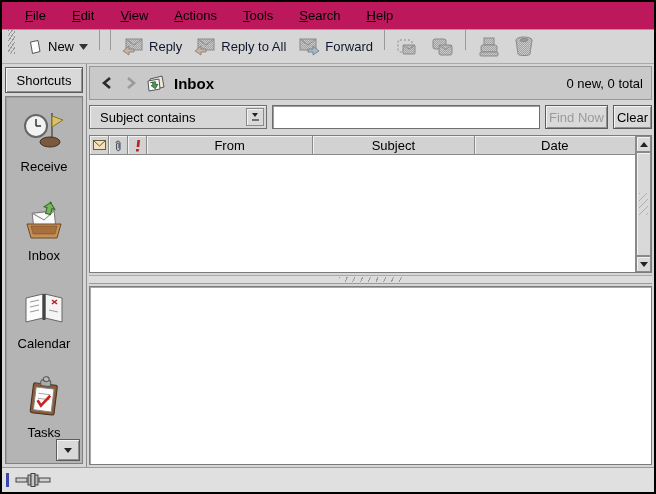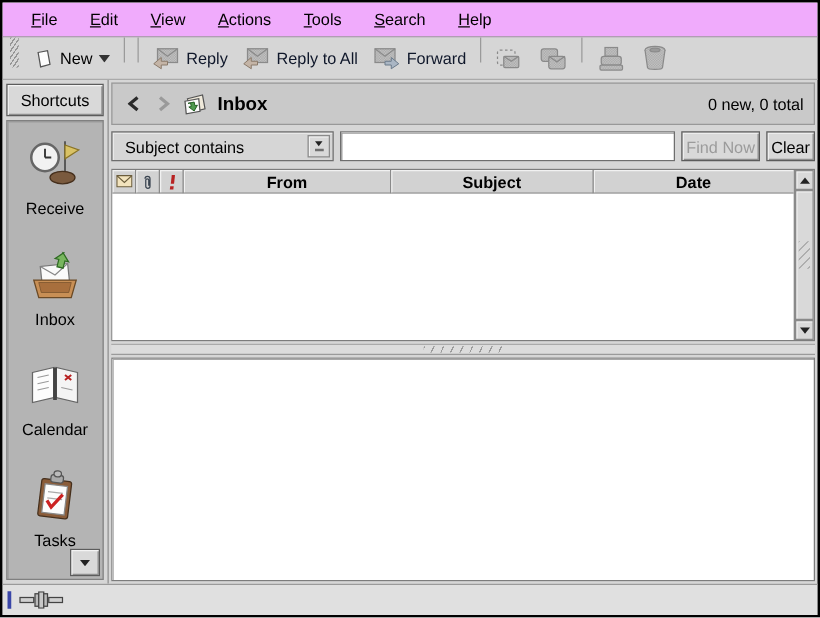--- a/index.html
+++ b/index.html
@@ -3,21 +3,21 @@
 <meta charset="utf-8">
 <style>
   * { margin:0; padding:0; box-sizing:border-box; }
   html,body { width:656px; height:494px; }
   body { font-family:"Liberation Sans", sans-serif; font-size:13px; color:#000; }
   .window { width:656px; height:494px; border:2px solid #000; background:#d6d6d6;
             display:flex; flex-direction:column; overflow:hidden; }
 
   
   .menubar { height:28px; display:flex; align-items:center; padding-left:10px;
-             border-bottom:1px solid #9a9a9a; background:#f0abfc; flex:0 0 auto; }
+             border-bottom:1px solid #9a9a9a; background:#be185d; flex:0 0 auto; }
   .menu-item { padding:4px 13px; cursor:default; }
   .menu-item::first-letter { text-decoration:underline; }
 
   
   .toolbar { height:34px; display:flex; padding:0 6px;
              border-bottom:1px solid #aaa; background:#d6d6d6; flex:0 0 auto; }
   .grip { width:7px; height:24px; margin:0 6px 0 0;
           background:repeating-linear-gradient(125deg,#969696 0 1px,transparent 1px 3px); }
   .tbtn { display:flex; align-items:center; gap:5px; padding:3px 6px; white-space:nowrap; }
   .tbtn.disabled { color:#0f172a; }
@@ -74,21 +74,21 @@
          font-size:13px; display:flex; align-items:center; white-space:nowrap; }
   .btn.disabled { color:#9b9b9b; }
 
   
   .list-frame { flex:0 0 138px; margin-top:3px; border:1px solid #7c7c7c; background:#fff;
                 display:flex; min-height:0; }
   .list-main { flex:1; display:flex; flex-direction:column; min-width:0; }
   .cols { height:19px; flex:0 0 19px; display:flex; background:#d2d2d2; }
   .col { border-right:1px solid #8a8a8a; border-bottom:1px solid #8a8a8a;
          box-shadow:inset 1px 1px 0 #f1f1f1; display:flex; align-items:center;
-         justify-content:center; font-size:13px;font-weight:bold; }
+         justify-content:center; font-size:13px; }
   .col-icon { flex:0 0 19px; }
   .col-from { flex:1.03; } .col-subject { flex:1; } .col-date { flex:1; border-right:none; }
   .list-body { flex:1; background:#fff; }
   .vscroll { width:16px; flex:0 0 16px; border-left:1px solid #8a8a8a; background:#cfcfcf;
              display:flex; flex-direction:column; }
   .sbtn { height:16px; flex:0 0 16px; background:#d9d9d9; border:1px solid #8a8a8a;
           box-shadow:inset 1px 1px 0 #f2f2f2; display:flex; align-items:center; justify-content:center; }
   .arr-up { width:0; height:0; border-bottom:5px solid #222;
             border-left:4px solid transparent; border-right:4px solid transparent; }
   .arr-down { width:0; height:0; border-top:5px solid #222;

